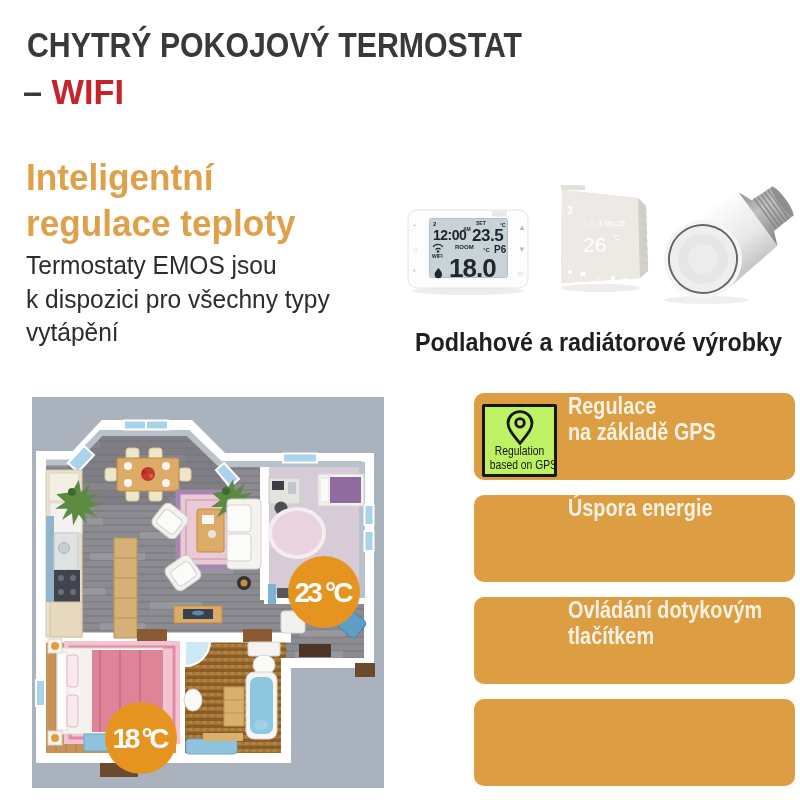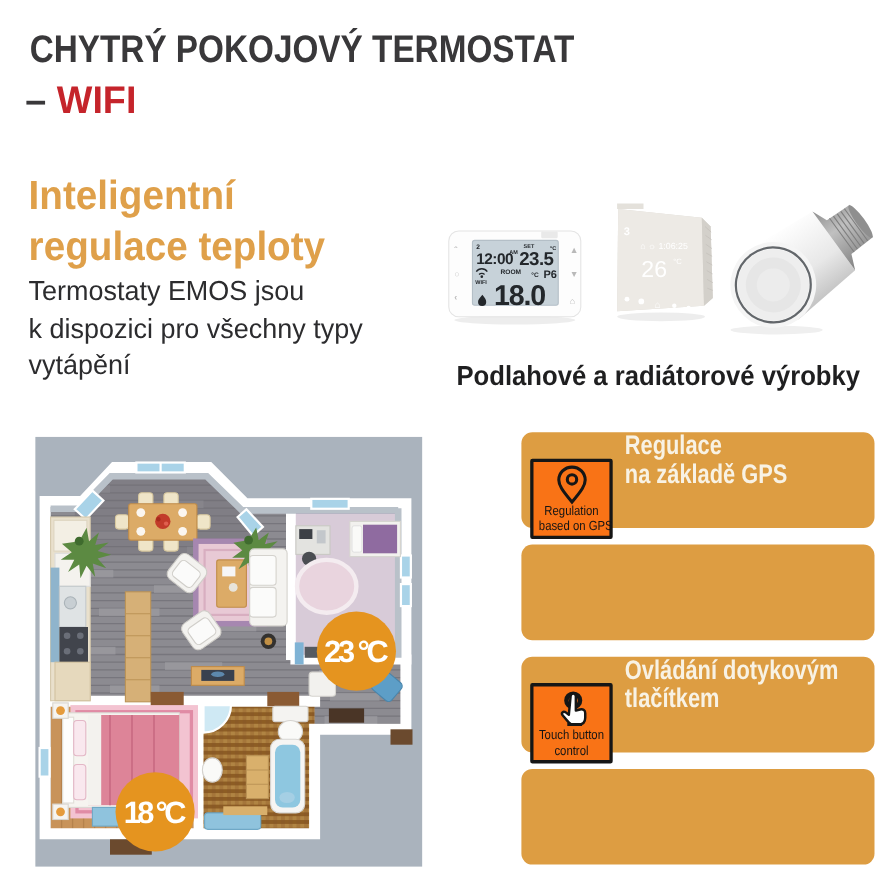--- a/index.html
+++ b/index.html
@@ -1,20 +1,20 @@
 <!DOCTYPE html>
 <html><head><meta charset="utf-8">
 <style>
 html,body{margin:0;padding:0;}
 body{width:800px;height:800px;background:#ffffff;font-family:"Liberation Sans",sans-serif;overflow:hidden;}
 .abs{position:absolute;}
 #page{position:relative;width:800px;height:708px;}
 .sx{transform-origin:left top;white-space:nowrap;}
 .row{position:absolute;left:474px;width:321px;height:87px;background:#dd9d42;border-radius:10px;}
-.ibox{position:absolute;left:8px;top:11px;width:69px;height:67px;background:#f97316;border:3px solid #161616;border-radius:2px;margin-top:13px;}
+.ibox{position:absolute;left:8px;top:11px;width:69px;height:67px;background:#bef264;border:3px solid #161616;border-radius:2px;}
 .ibox svg{display:block;margin:2px auto 0;}
 .cap{position:absolute;bottom:2px;left:0;width:100%;font-size:12px;line-height:13.5px;color:#141414;text-align:center;transform:scaleX(0.86);transform-origin:center bottom;white-space:nowrap;}
 .rtext{position:absolute;left:94px;top:0;height:87px;display:flex;flex-direction:column;justify-content:flex-start;}
 .rtext div{font-weight:bold;font-size:24.5px;line-height:26px;color:#f8f2e4;transform:scaleX(0.81);transform-origin:left center;white-space:nowrap;}
 </style></head>
 <body>
 <div id="page">
 
   <div class="abs sx" style="left:27px;top:25.2px;font-weight:bold;font-size:35px;line-height:40px;color:#39383a;transform:scaleX(0.865);">CHYTRÝ POKOJOVÝ TERMOSTAT</div>
   <div class="abs sx" style="left:23px;top:72px;font-weight:bold;font-size:35px;line-height:40px;color:#39383a;transform:scaleX(0.98);">– <span style="color:#c5242b">WIFI</span></div>
@@ -410,30 +410,25 @@
           <circle cx="12" cy="10" r="3.2" fill="none" stroke="#161616" stroke-width="2.1"></circle>
         </svg>
       <div class="cap">Regulation<br>based on GPS</div>
     </div>
     <div class="rtext">
         <div>Regulace</div>
         <div>na základě GPS</div>
       </div>
   </div>
   <div class="row" style="top:495px;">
+    <div class="rtext">
+        <div>Úspora energie</div>
+      </div>
   </div>
   <div class="row" style="top:597px;">
-    <div class="ibox">
-      <svg width="38" height="38" viewBox="0 0 24 24">
-          <circle cx="12.7" cy="6.8" r="3.9" fill="none" stroke="#161616" stroke-width="2.6"></circle>
-          <path d="M11.2 4.4c0-.9.7-1.6 1.5-1.6s1.5.7 1.5 1.6v8.2l2.4-.6c1.9-.4 3 .6 3 2.1v2.7c0 2.4-1.5 3.9-4 3.9h-2.7c-1.1 0-2-.4-2.8-1.3l-3.5-4.1c-1-1.2.4-2.6 1.6-1.8l2 1.5z" fill="#ffffff" stroke="#161616" stroke-width="1.4" stroke-linejoin="round"></path>
-          <path d="M9.3 20.6h8.5" stroke="#161616" stroke-width="1.8"></path>
-        </svg>
-      <div class="cap">Touch button<br>control</div>
-    </div>
     <div class="rtext">
         <div>Ovládání dotykovým</div>
         <div>tlačítkem</div>
       </div>
   </div>
   <div class="row" style="top:699px;">
   </div>
 </div>
 
 </body></html>

